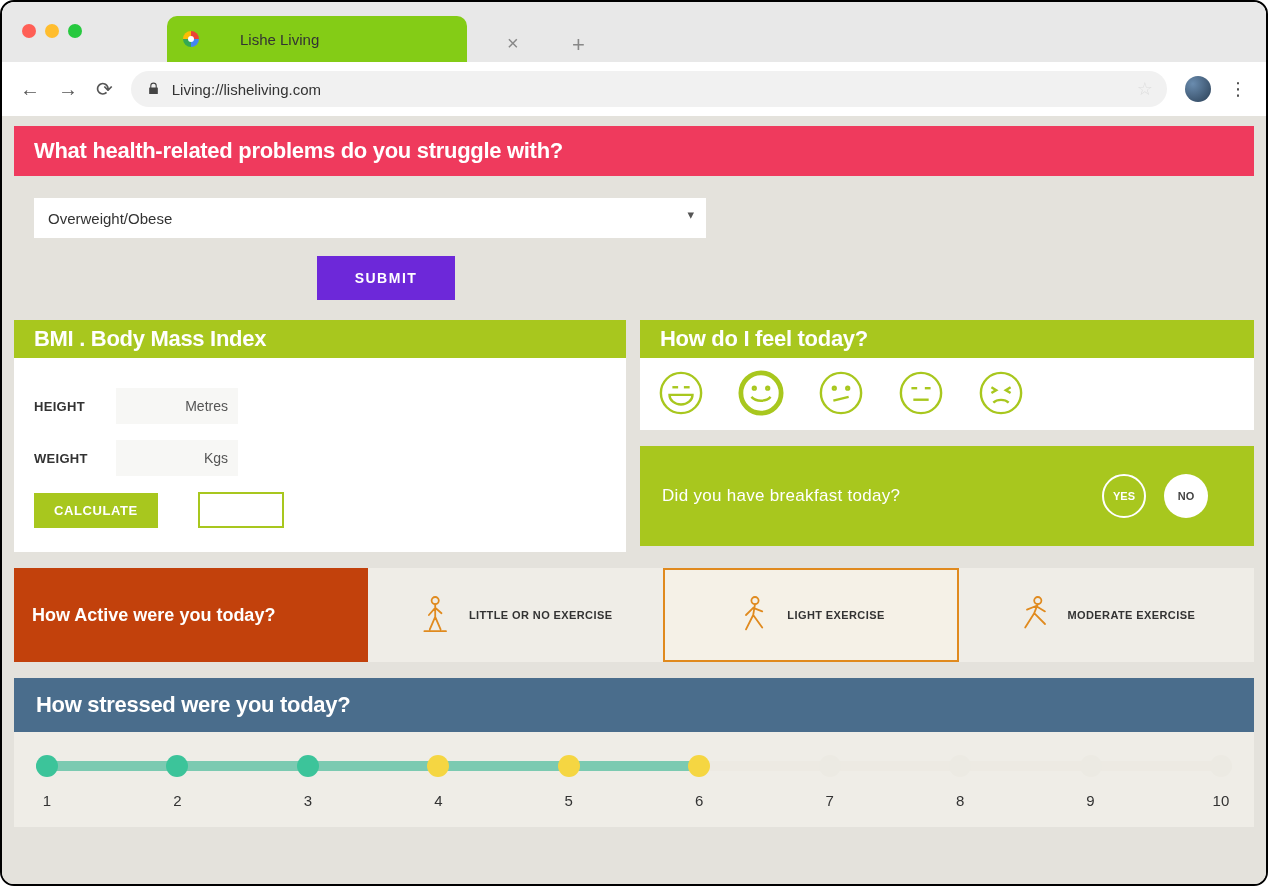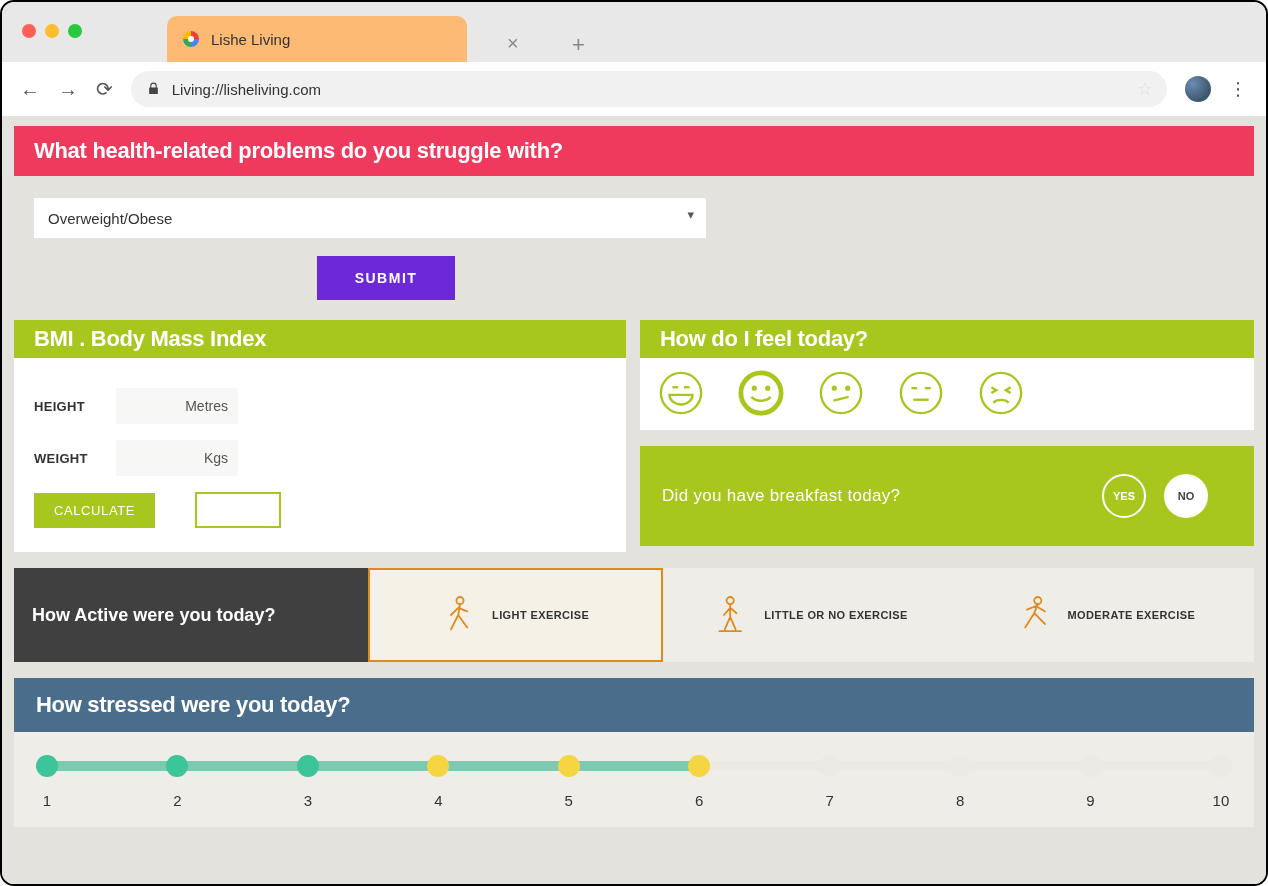--- a/index.html
+++ b/index.html
@@ -39,28 +39,29 @@
     .tl-red { background: #ff5f56; }
     .tl-yellow { background: #ffbd2e; }
     .tl-green { background: #27c93f; }
 
     .browser-tab {
       position: absolute;
       left: 165px;
       top: 14px;
       height: 46px;
       width: 300px;
-      background: #fdba74;
+      background: #84cc16;
       border-top-left-radius: 10px;
       border-top-right-radius: 10px;
       display: flex;
       align-items: center;
       padding: 0 16px;
       font-size: 15px;
       color: #333;
+      gap: 29px;
     }
     .browser-tab .favicon {
       width: 16px; height: 16px; border-radius: 50%;
       margin-right: 12px;
       background: conic-gradient(#ea4335 0 90deg, #4285f4 90deg 180deg, #34a853 180deg 270deg, #fbbc05 270deg 360deg);
       position: relative;
     }
     .browser-tab .favicon::after {
       content: '';
       position: absolute;
@@ -207,21 +208,21 @@
       text-align: right;
     }
     .bmi-input::placeholder { color: #555; }
     .bmi-actions { display: flex; gap: 40px; align-items: center; }
     .calc-btn {
       background: #a8c71e;
       color: #fff;
       border: none;
       padding: 10px 20px;
       font-size: 13px;
-      font-weight: 400;
+      font-weight: 700;
       letter-spacing: 0.6px;
       cursor: pointer;
     }
     .bmi-result {
       width: 86px;
       height: 36px;
       border: 2px solid #a8c71e;
       background: #fff;
     }
 
@@ -265,21 +266,21 @@
     .yn-yes { border: 2px solid #fff; color: #fff; }
     .yn-no { background: #fff; color: #444; margin-right: 24px; }
 
     
     .activity-row {
       display: flex;
       align-items: stretch;
       margin-bottom: 16px;
     }
     .activity-head {
-      background: #404040;
+      background: #c2410c;
       color: #fff;
       width: 354px;
       display: flex;
       align-items: center;
       padding: 0 18px;
       font-size: 18px;
       font-weight: 600;
       height: 94px;
     }
     .activity-opts {
@@ -486,37 +487,37 @@
           <span class="breakfast-q">Did you have breakfast today?</span>
           <div class="yn-btn yn-yes">YES</div>
           <div class="yn-btn yn-no">NO</div>
         </div>
       </div>
     </div>
 
     <div class="activity-row">
       <div class="activity-head">How Active were you today?</div>
       <div class="activity-opts">
+        <div class="act-opt">
+          <div class="act-icon">
+            <svg viewBox="0 0 40 44">
+                <circle cx="18" cy="6" r="4"></circle>
+                <path d="M18 10 v14 M18 14 l-7 8 M18 14 l7 6 M18 24 l-6 14 M18 24 l6 14 M6 40 h24"></path>
+              </svg>
+          </div>
+          <span class="act-label">LITTLE OR NO EXERCISE</span>
+        </div>
         <div class="act-opt selected">
           <div class="act-icon">
             <svg viewBox="0 0 40 44">
                 <circle cx="20" cy="6" r="4"></circle>
                 <path d="M20 10 l-2 12 M18 14 l-8 8 M18 14 l10 4 M18 22 l-8 16 M18 22 l10 14"></path>
               </svg>
           </div>
           <span class="act-label">LIGHT  EXERCISE</span>
-        </div>
-        <div class="act-opt">
-          <div class="act-icon">
-            <svg viewBox="0 0 40 44">
-                <circle cx="18" cy="6" r="4"></circle>
-                <path d="M18 10 v14 M18 14 l-7 8 M18 14 l7 6 M18 24 l-6 14 M18 24 l6 14 M6 40 h24"></path>
-              </svg>
-          </div>
-          <span class="act-label">LITTLE OR NO EXERCISE</span>
         </div>
         <div class="act-opt">
           <div class="act-icon">
             <svg viewBox="0 0 40 44">
                 <circle cx="22" cy="6" r="4"></circle>
                 <path d="M22 10 l-4 10 M20 12 l-10 4 M20 12 l10 6 M18 20 l-10 16 M18 20 l12 12"></path>
               </svg>
           </div>
           <span class="act-label">MODERATE  EXERCISE</span>
         </div>

